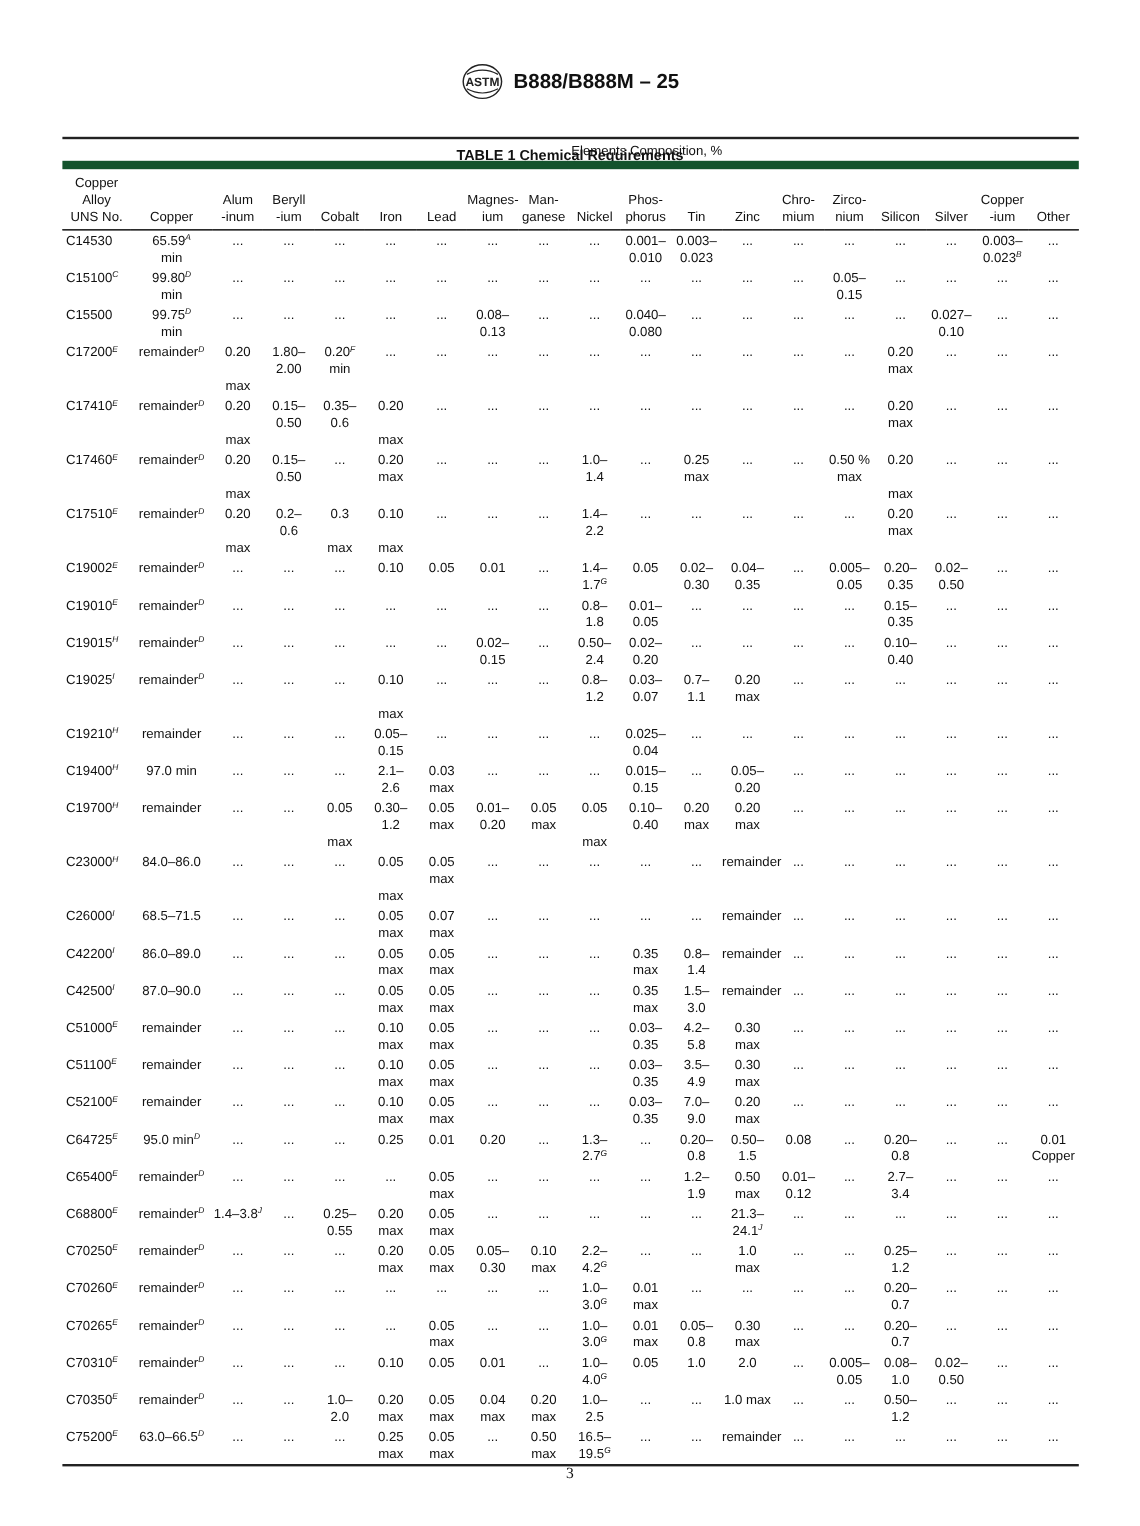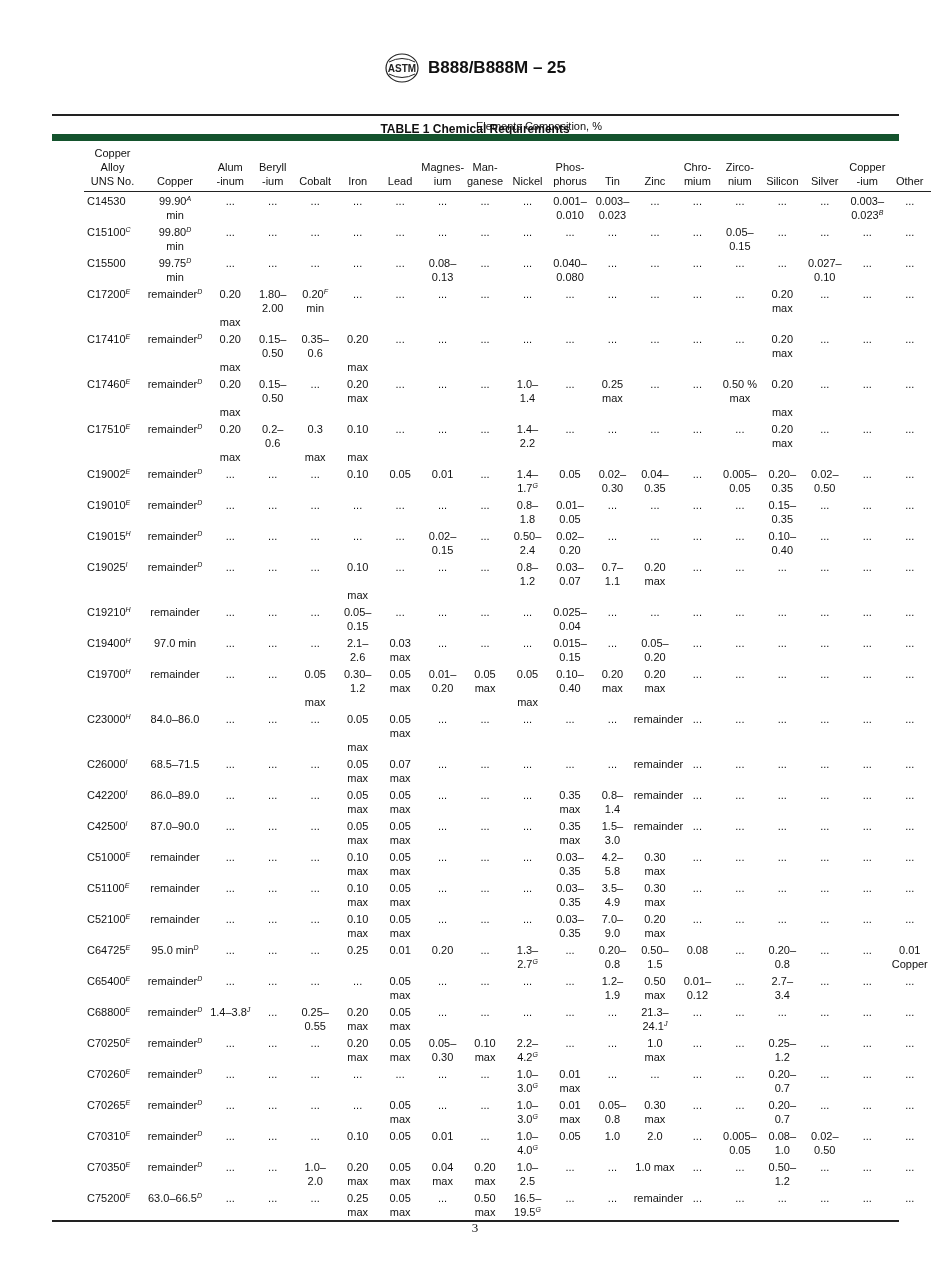--- a/index.html
+++ b/index.html
@@ -6,21 +6,21 @@
   body { width: 950px; height: 1272px; position: relative; overflow: hidden;
          font-family: "Liberation Sans", "DejaVu Sans", sans-serif; color: #111; }
   .header { position: absolute; top: 52px; left: 0; width: 950px; text-align: center; }
   .doc-id { display: inline-flex; align-items: center; gap: 8px; font-weight: bold; font-size: 17px; }
   .logo { width: 36px; height: 32px; display: inline-block; }
   .table-title { position: absolute; top: 94px; left: 0; width: 950px; text-align: center;
                  font-weight: bold; font-size: 12px; margin-top: 28px; }
   .tbl-wrap { position: absolute; top: 114px; left: 52px; width: 847px; }
   .rule-top { border-top: 2px solid #222; }
   .span-head { text-align: center; font-size: 11px; padding: 4px 0 2px 0; border-bottom: 7px solid #14532d; }
-  table { border-collapse: collapse; width: 847px; table-layout: fixed; font-size: 11px; margin-left: 32px; }
+  table { border-collapse: collapse; width: 847px; table-layout: fixed; font-size: 11px; }
   col.c0 { width: 57px; } col.c1 { width: 68px; }
   th { font-weight: normal; vertical-align: bottom; text-align: center; line-height: 12px;
        padding: 6px 0 2px 0; border-bottom: 1px solid #222; }
   td { vertical-align: top; text-align: center; line-height: 14px; padding: 2px 0 1px 0; white-space: nowrap; }
   td.uns { text-align: left; padding-left: 3px; }
   sup { font-size: 7px; font-style: italic; vertical-align: top; position: relative; top: -2px; }
   .line { display: block; min-height: 14px; }
   .rule-bottom { border-top: 2px solid #222; }
   .page-num { position: absolute; top: 1220px; left: 0; width: 950px; text-align: center;
               font-family: "Liberation Serif", serif; font-size: 13px; }
@@ -137,21 +137,21 @@
           </th>
           <th>
             <span class="line">Other</span>
           </th>
         </tr>
     </thead>
     <tbody id="body-rows">
         <tr>
           <td class="uns"><span>C14530</span></td>
           <td>
-            <span class="line"><span>99.90</span><sup>A</sup></span>
+            <span class="line"><span>65.59</span><sup>A</sup></span>
             <span class="line"><span>min</span></span>
           </td>
           <td>
             <span class="line"><span>...</span></span>
           </td>
           <td>
             <span class="line"><span>...</span></span>
           </td>
           <td>
             <span class="line"><span>...</span></span>

